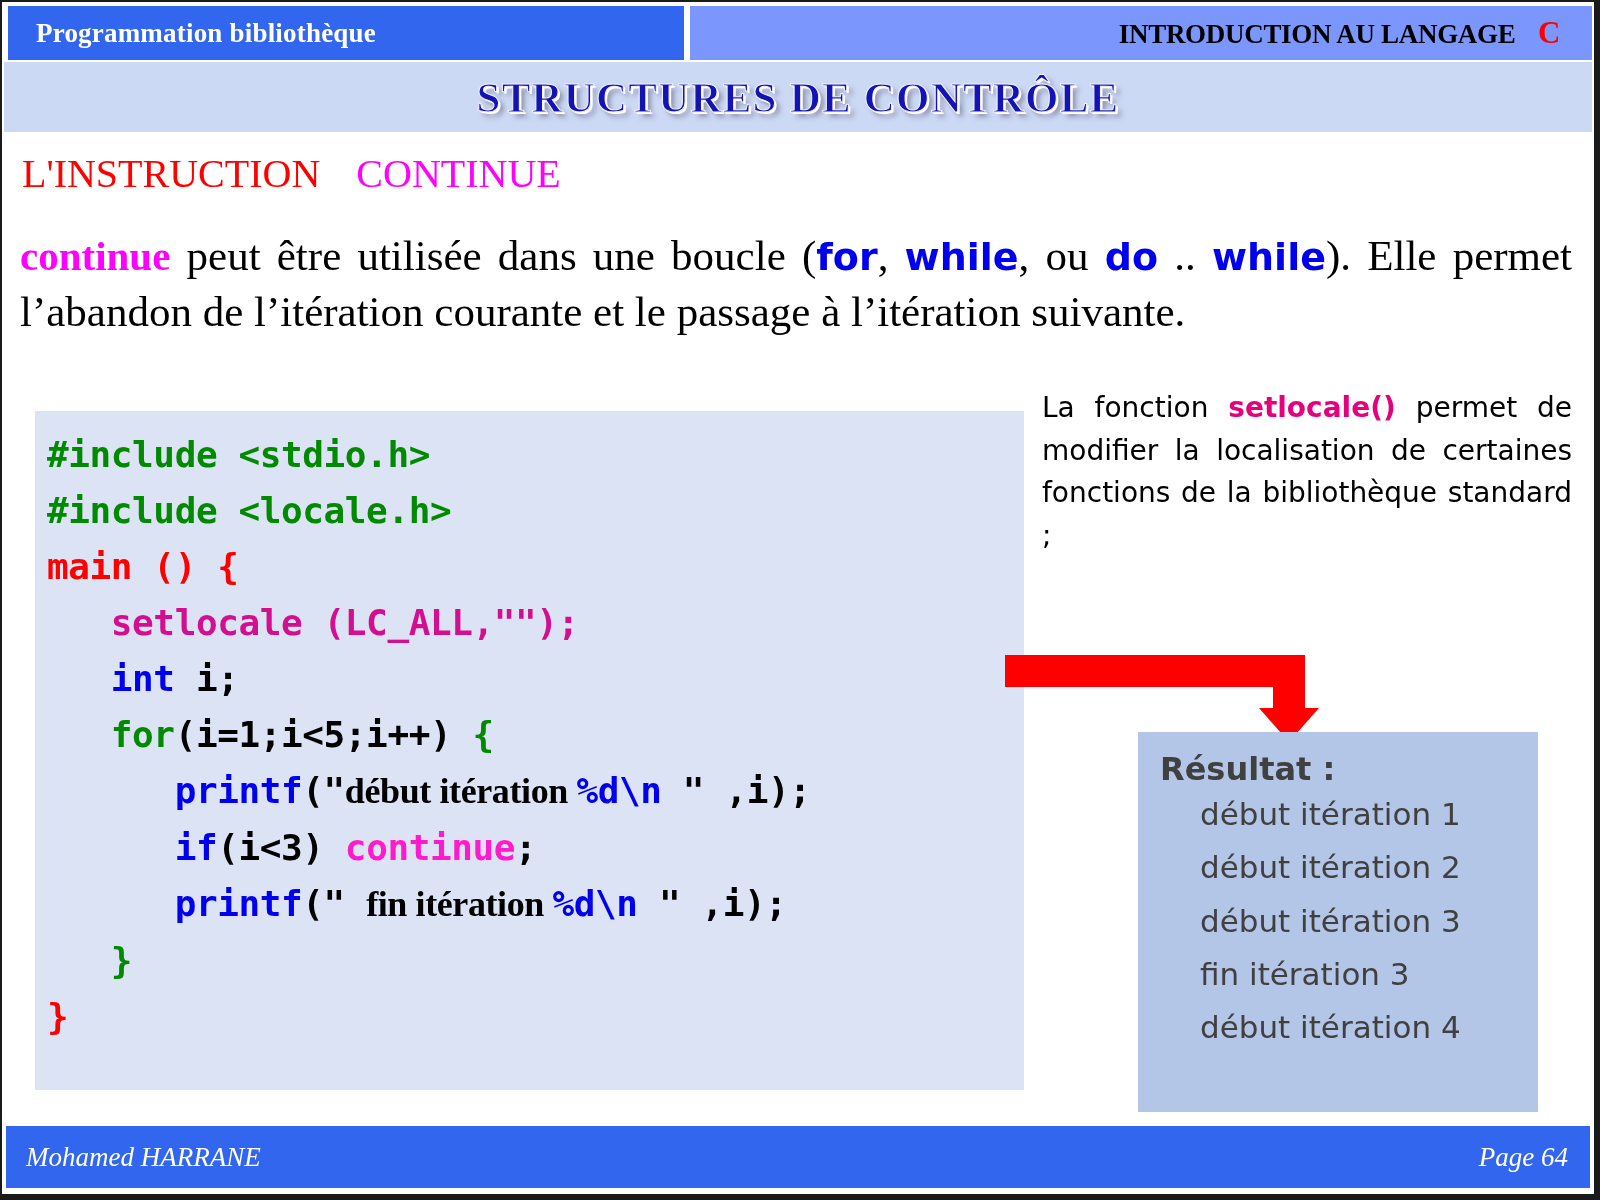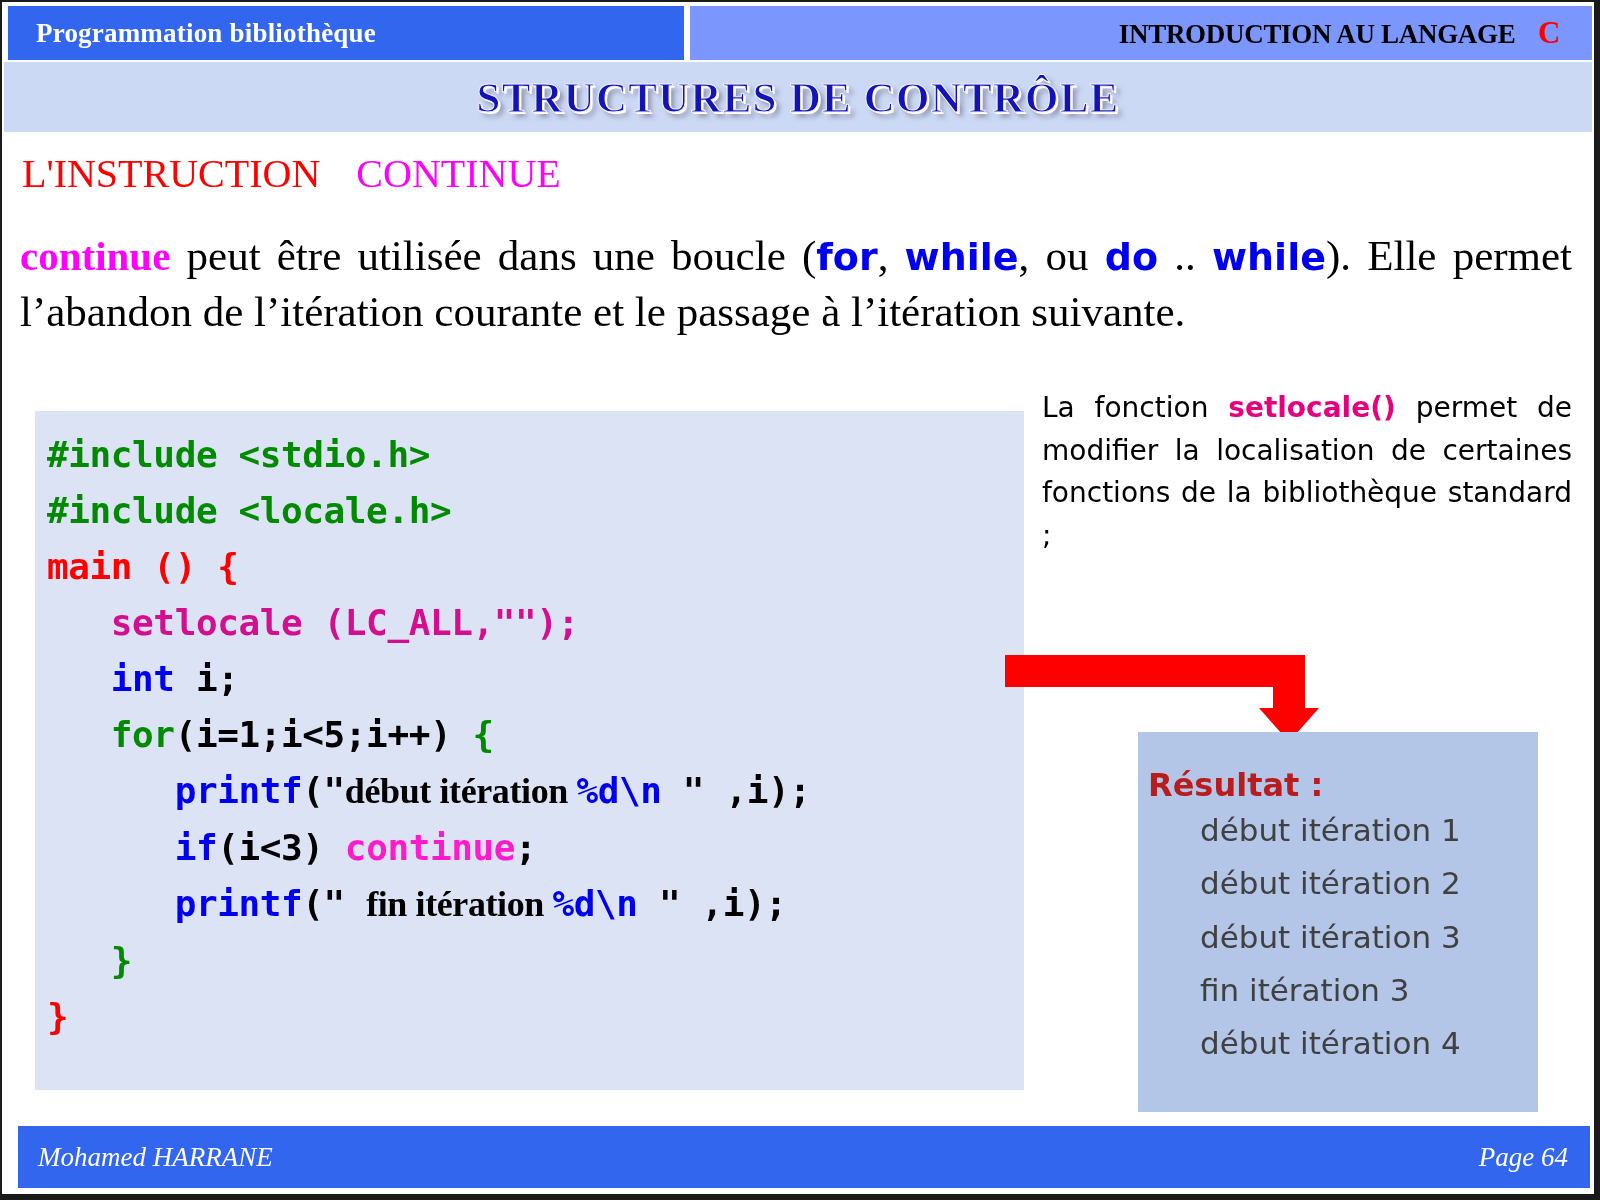--- a/index.html
+++ b/index.html
@@ -183,36 +183,35 @@
     left: 1136px; top: 730px;
     width: 400px; height: 380px;
     background: #B3C6E7;
     box-sizing: border-box;
     padding: 18px 0 0 0;
   }
   .result-title {
     font-family: "DejaVu Sans", sans-serif;
     font-size: 32px;
     font-weight: bold;
-    color: #b91c1c;
-    padding-left: 10px;
-    margin-top: 16px;
+    color: #404040;
+    padding-left: 22px;
   }
   .result-list {
     font-family: "DejaVu Sans", sans-serif;
     font-size: 31px;
     color: #404040;
     padding-left: 62px;
     line-height: 1.72;
   }
 
   
   .footer {
     position: absolute;
-    left: 16px; bottom: 6px;
+    left: 4px; bottom: 6px;
     right: 4px; height: 62px;
     background: #3366EE;
     display: flex;
     align-items: center;
     justify-content: space-between;
   }
   .footer .fl, .footer .fr {
     color: #ffffff;
     font-family: "Liberation Serif", serif;
     font-style: italic;

